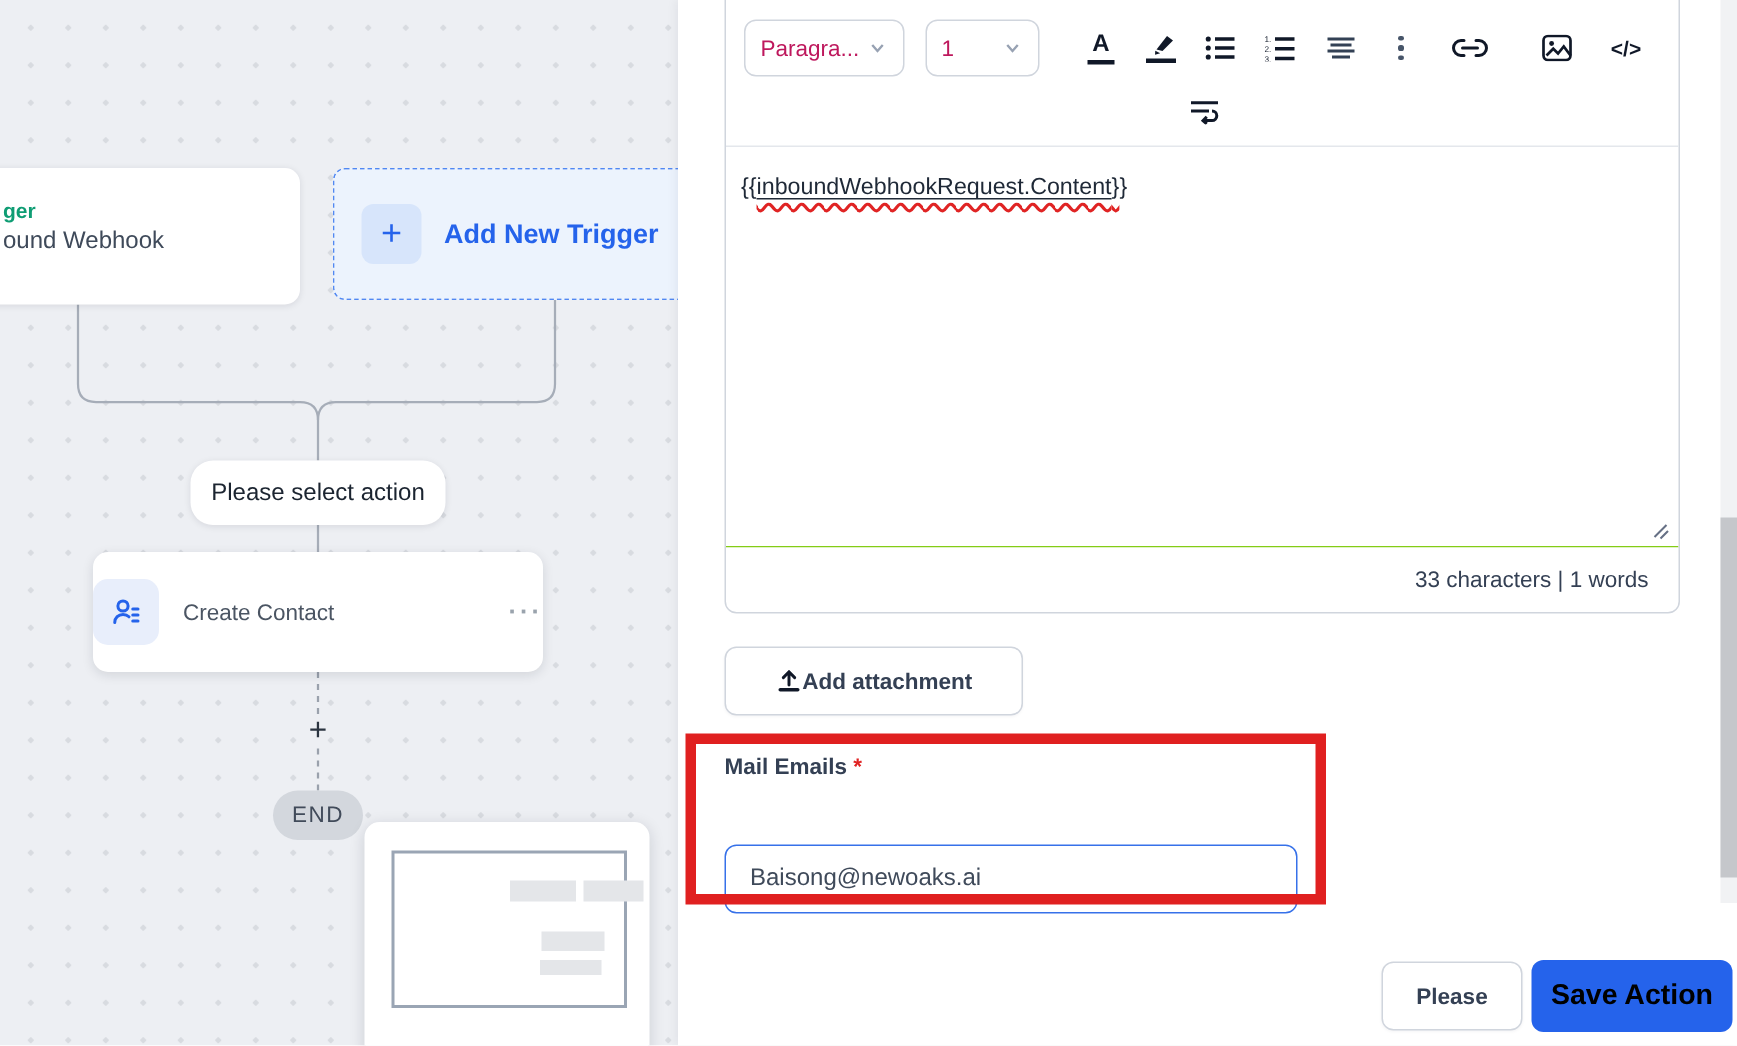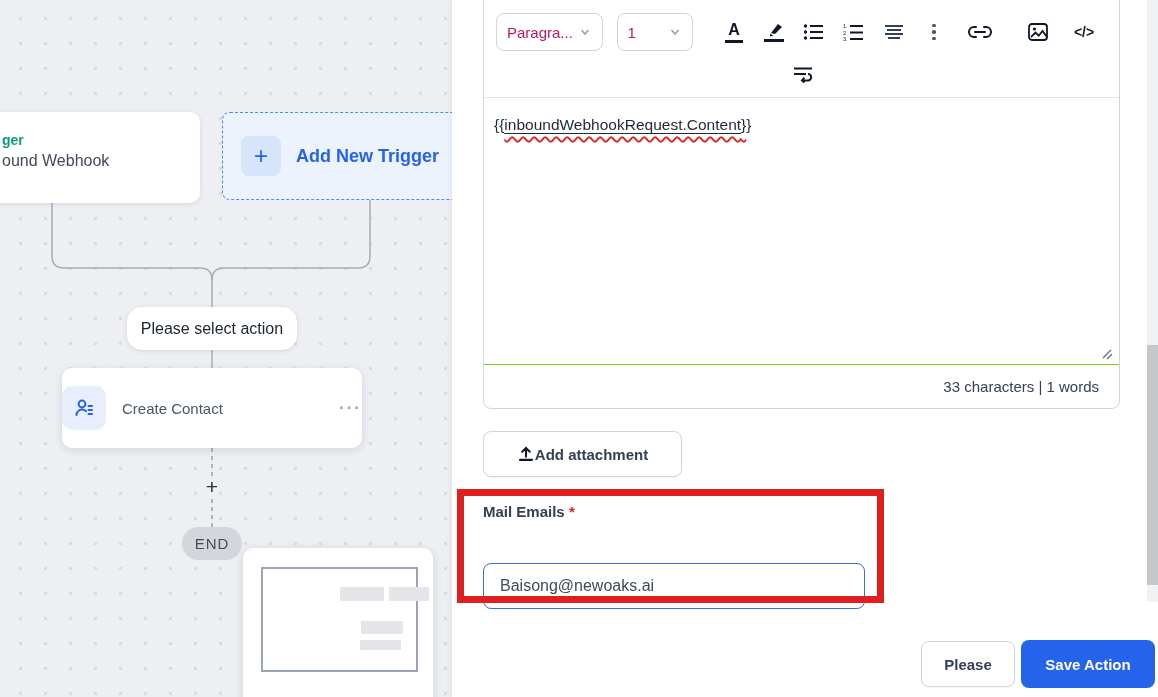--- a/index.html
+++ b/index.html
@@ -85,21 +85,21 @@
     justify-content:flex-end; padding-right:20px; color:#344054; font-size:15px;
     border-radius:0 0 8px 8px; }
 
   .btn { background:#fff; border:1px solid #d0d5dd; border-radius:8px; color:#344054;
     font-size:15px; font-weight:600; font-family:inherit; cursor:pointer;
     display:flex; align-items:center; justify-content:center; box-shadow:0 1px 2px rgba(16,24,40,.04); }
   .attach-btn { position:absolute; left:31px; top:431px; width:199px; height:46px; }
   .send-btn { position:absolute; left:514px; top:532px; width:155px; height:46px; }
   .cancel-btn { position:absolute; left:469px; top:641px; width:94px; height:46px; }
   .save-btn { position:absolute; left:569px; top:640px; width:134px; height:48px;
-    background:#2563eb; border:none; border-radius:8px; color:#ffffff; font-size:15px;
+    background:#2563eb; border:none; border-radius:8px; color:#000000; font-size:19px;
     font-weight:700; font-family:inherit; cursor:pointer; }
 
   .annotation-rect { position:absolute; left:5px; top:489px; width:427px; height:114px;
     border:7px solid #e02020; pointer-events:none; }
   .field-label { position:absolute; left:31px; top:503px; color:#344054; font-size:15px; font-weight:600; }
   .req-star { color:#e02424; }
   .email-input { position:absolute; left:31px; top:531px; width:382px; height:46px;
     border:1.5px solid #3671e9; border-radius:8px; padding:16px 16px; font-size:16px;
     color:#3f4a5a; font-family:inherit; outline:none; background:#fff;margin-top:32px; }
 

